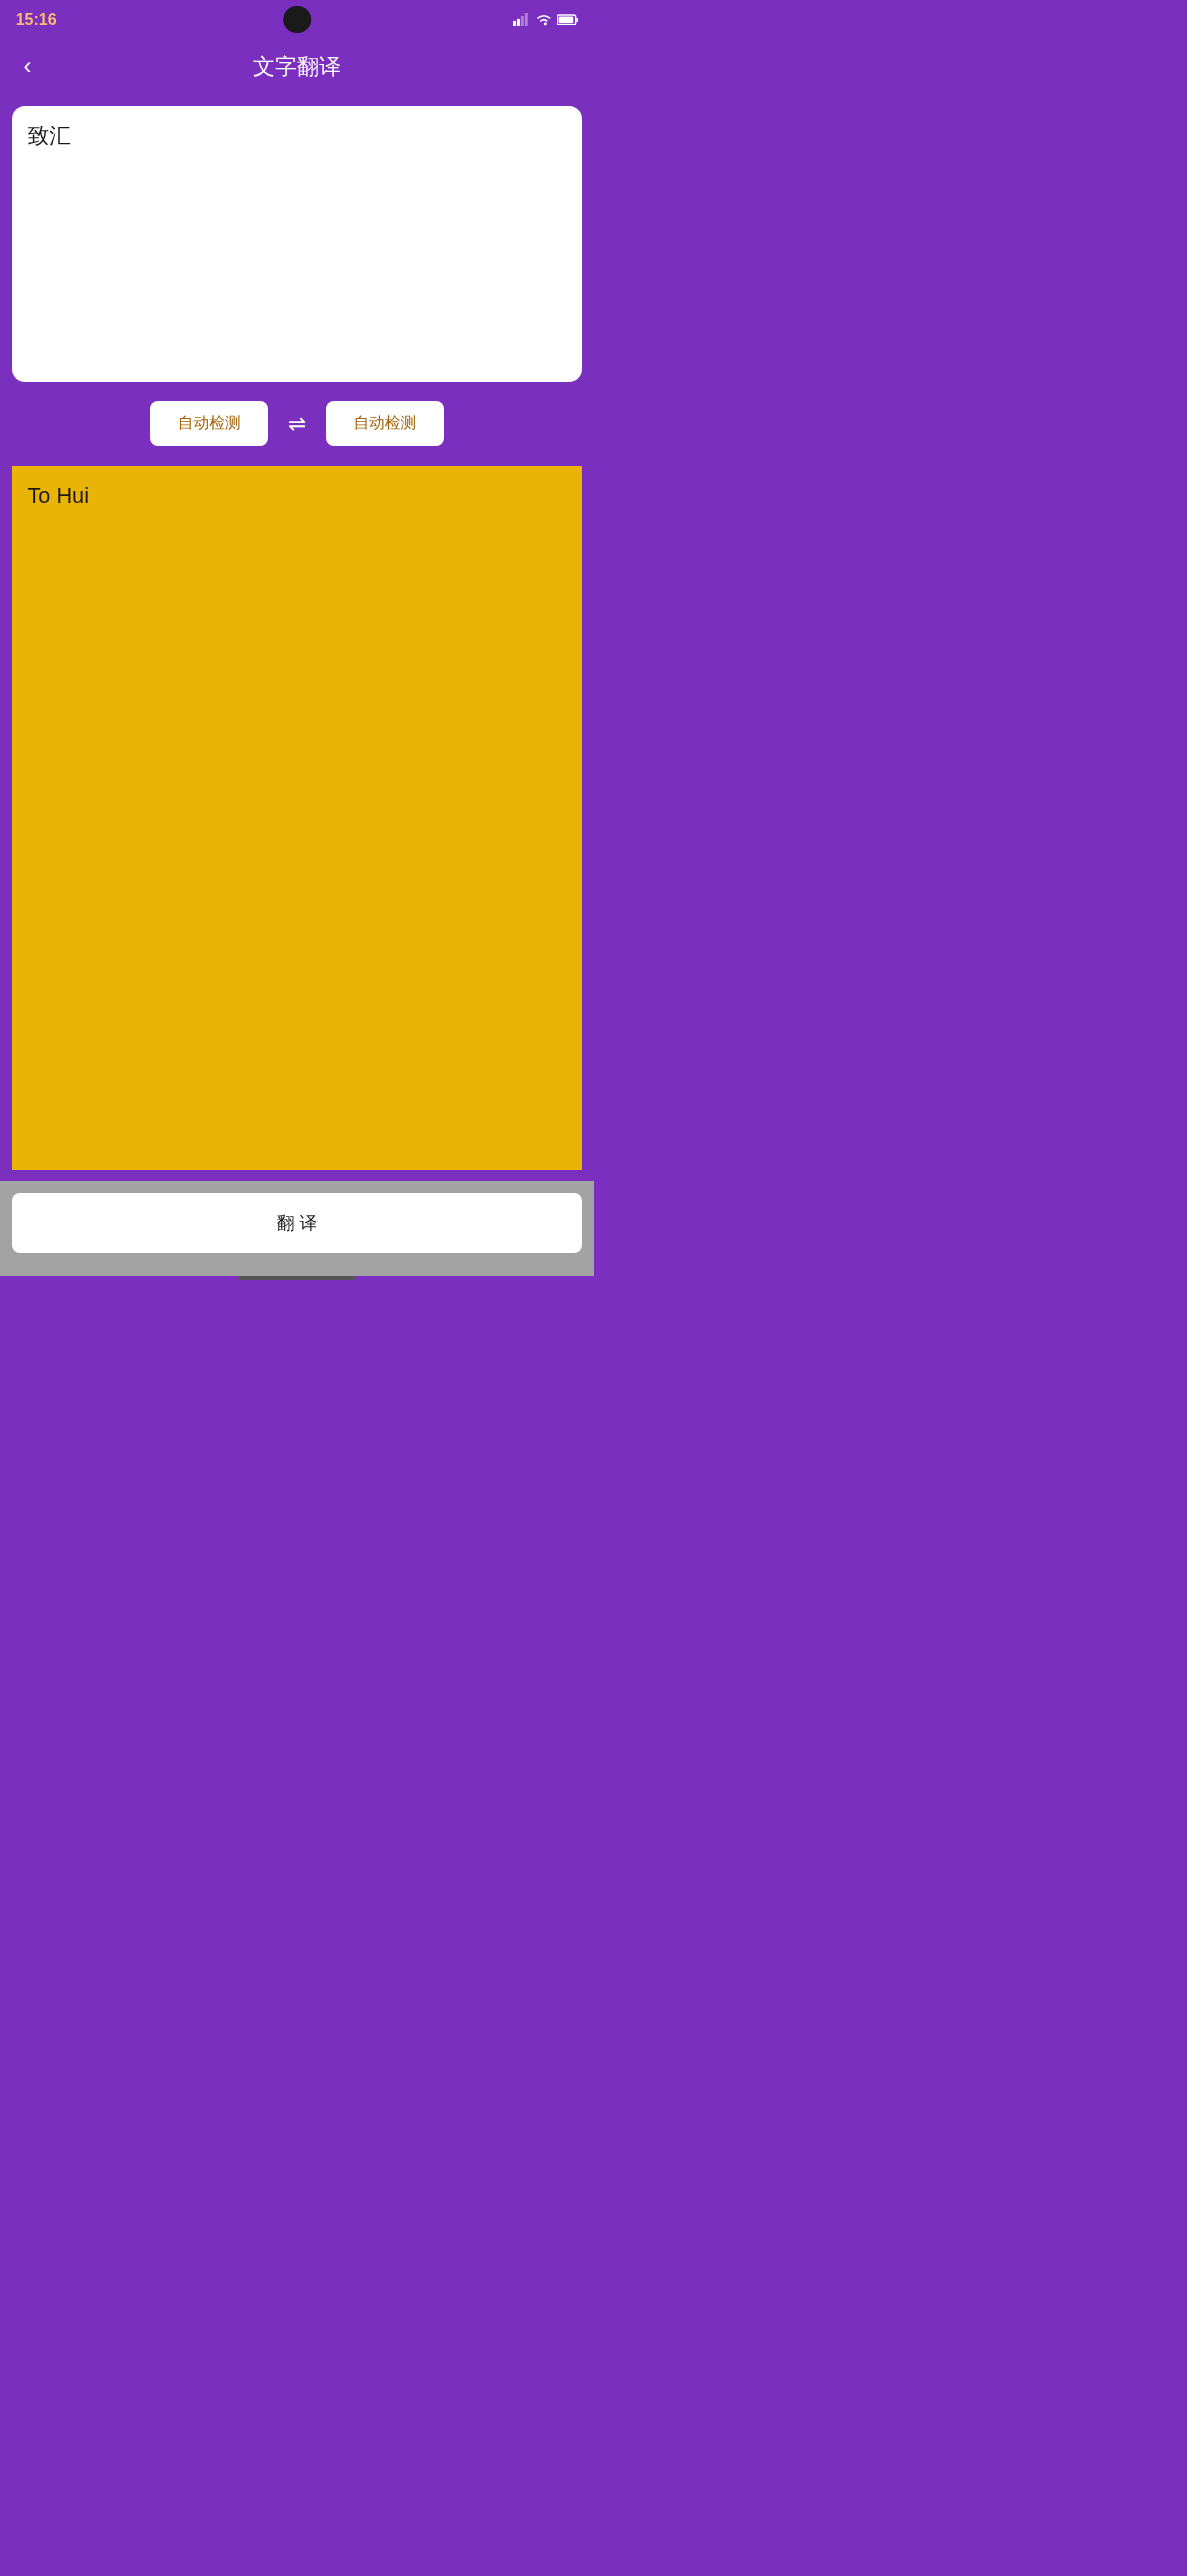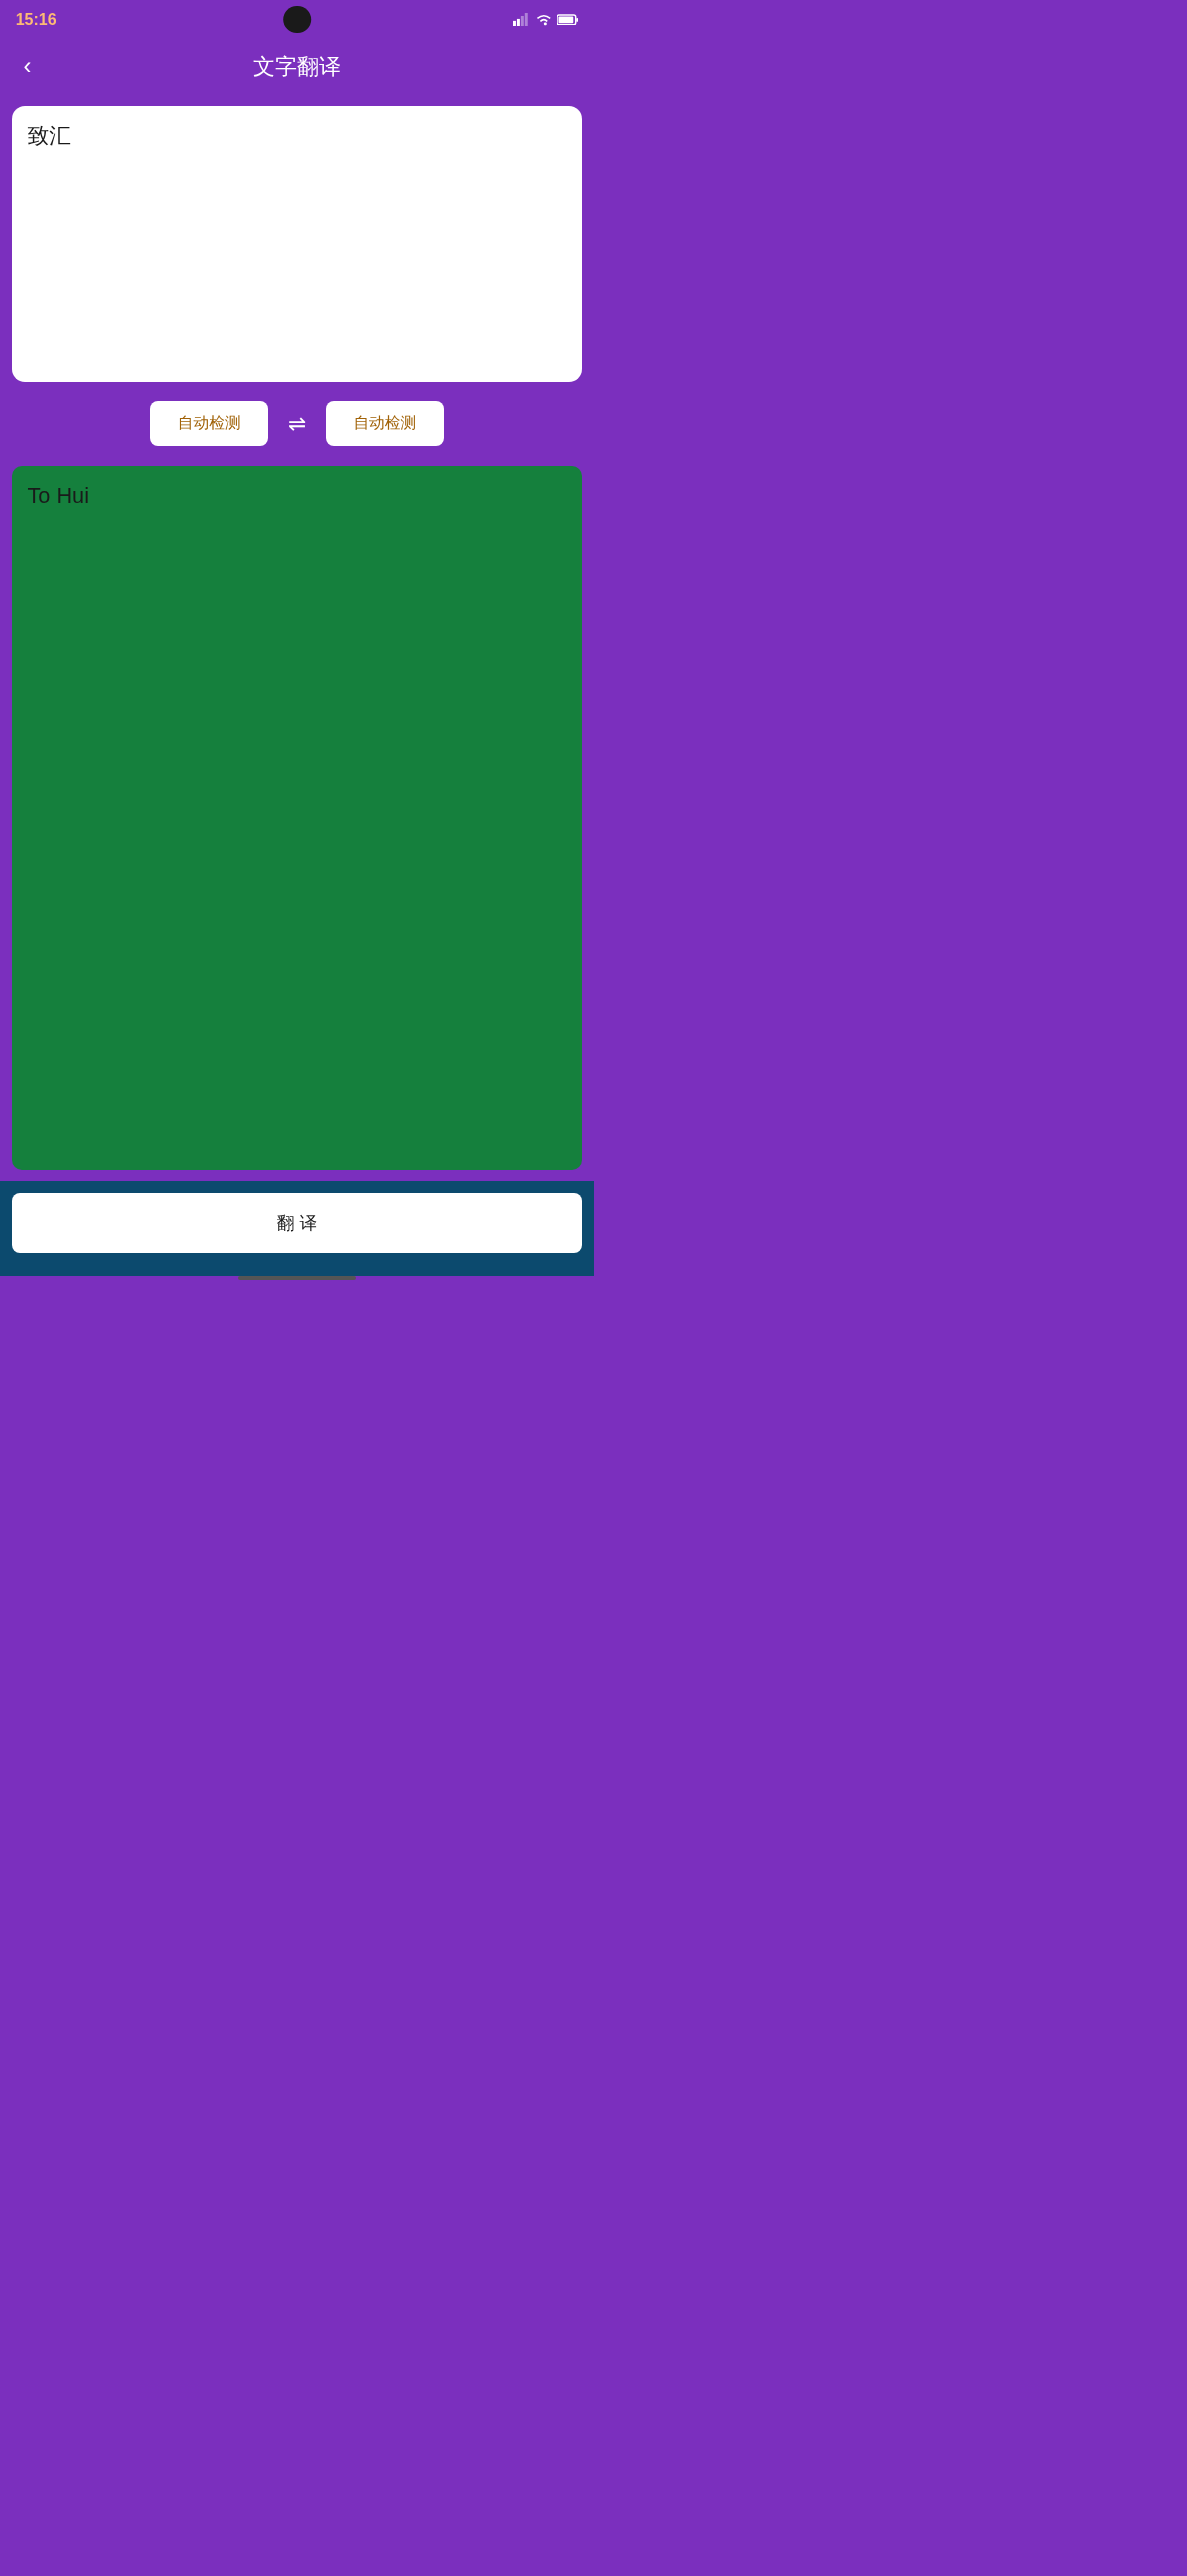--- a/index.html
+++ b/index.html
@@ -125,37 +125,37 @@
     }
 
     .swap-icon {
       color: white;
       font-size: 21.7px;
       cursor: pointer;
     }
 
     
     .output-section {
-      background: #15803d;
+      background: #eab308;
       margin: 0 11.8px 11.8px 11.8px;
-      border-radius: 10px;
+      border-radius: 0;
       padding: 15.7px;
       flex: 1;
       overflow: hidden;
     }
 
     .output-text {
       font-size: 21.7px;
       color: #1a1a1a;
       line-height: 1.4;
     }
 
     
     .bottom-bar {
-      background-color: #0c4a6e;
+      background-color: #a3a3a3;
       display: flex;
       gap: 0;
       padding: 11.8px 11.8px 23.6px 11.8px;
       gap: 11.8px;
     }
 
     .bottom-btn {
       flex: 1;
       background: white;
       border: none;

